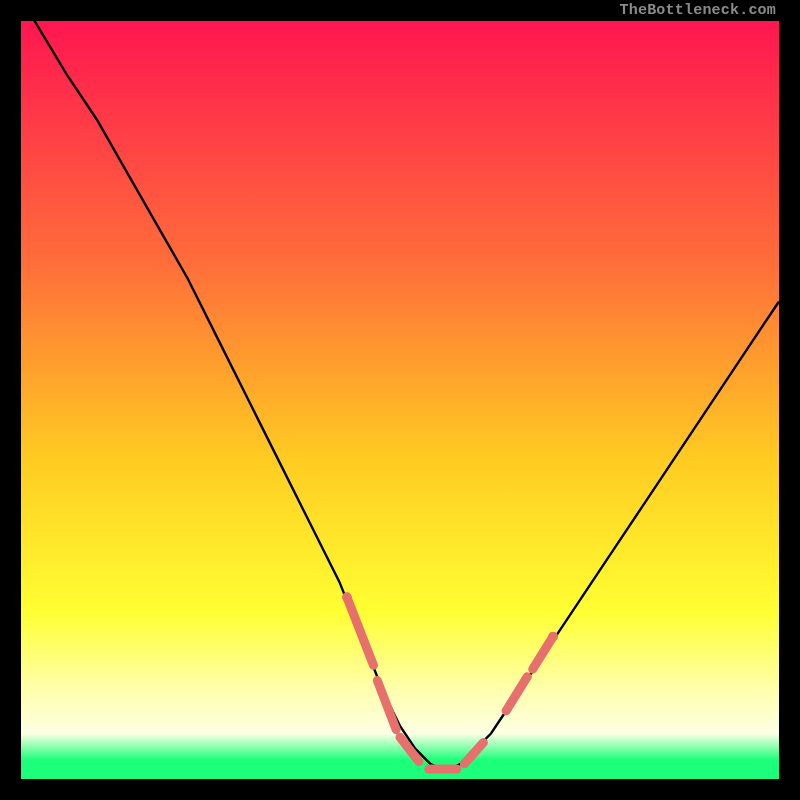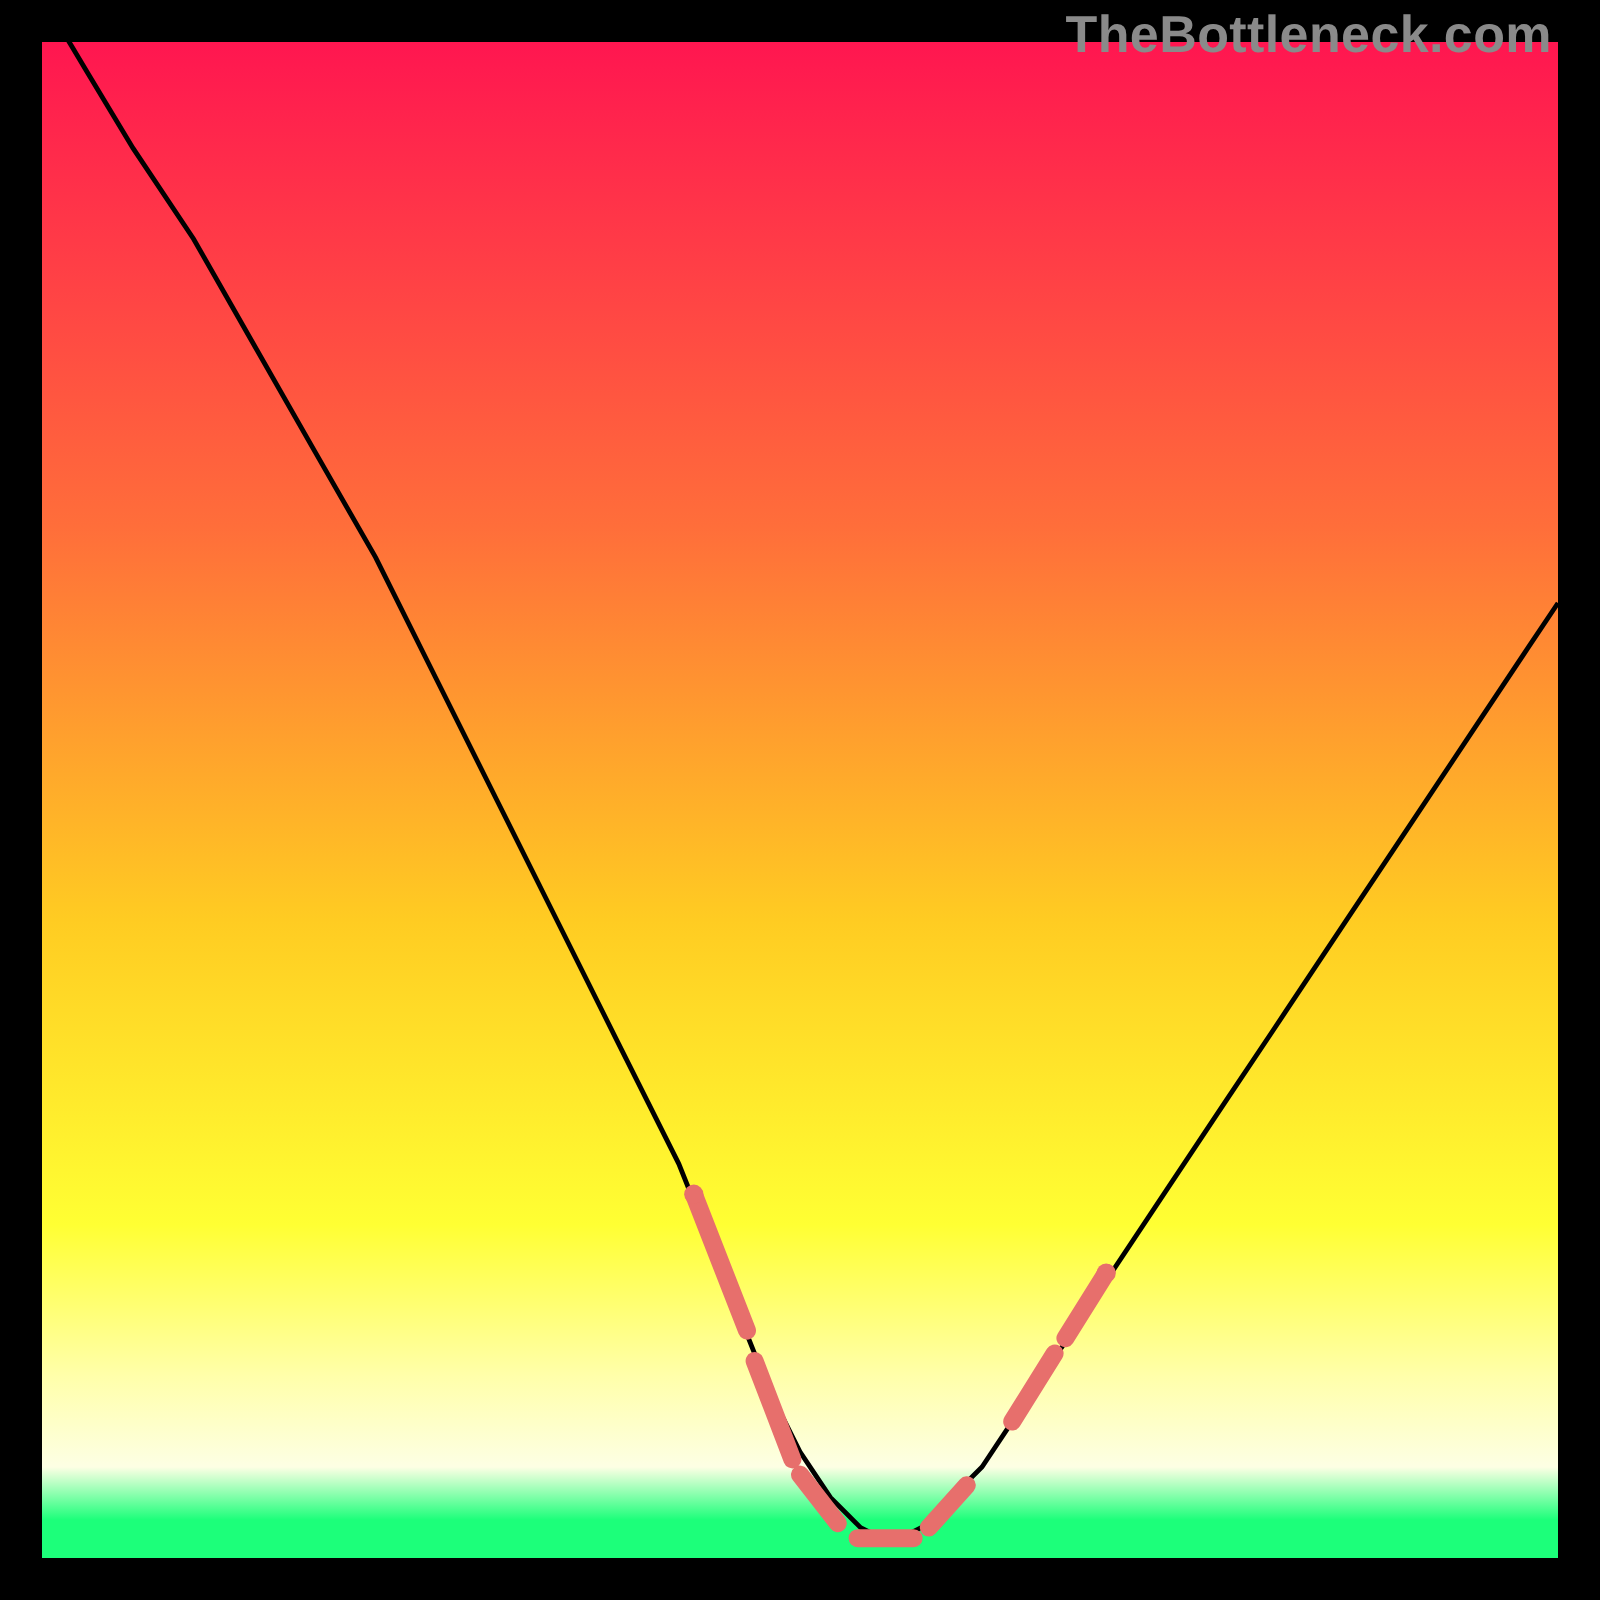--- a/index.html
+++ b/index.html
@@ -22,22 +22,22 @@
     position: absolute;
     left: 0;
     top: 0;
     width: 758px;
     height: 758px;
   }
   .watermark {
     position: absolute;
     top: 2px;
     right: 24px;
-    font-family: Liberation Sans, sans-serif;
-    font-size: 26px;
+    font-family: Liberation Mono, monospace;
+    font-size: 15px;
     font-weight: bold;
     color: #8a8a8a;
     letter-spacing: 0.2px;
   }
 </style>
 </head>
 <body>
 
 <div class="frame">
   <svg class="plot-area" viewBox="0 0 758 758" preserveAspectRatio="none">

